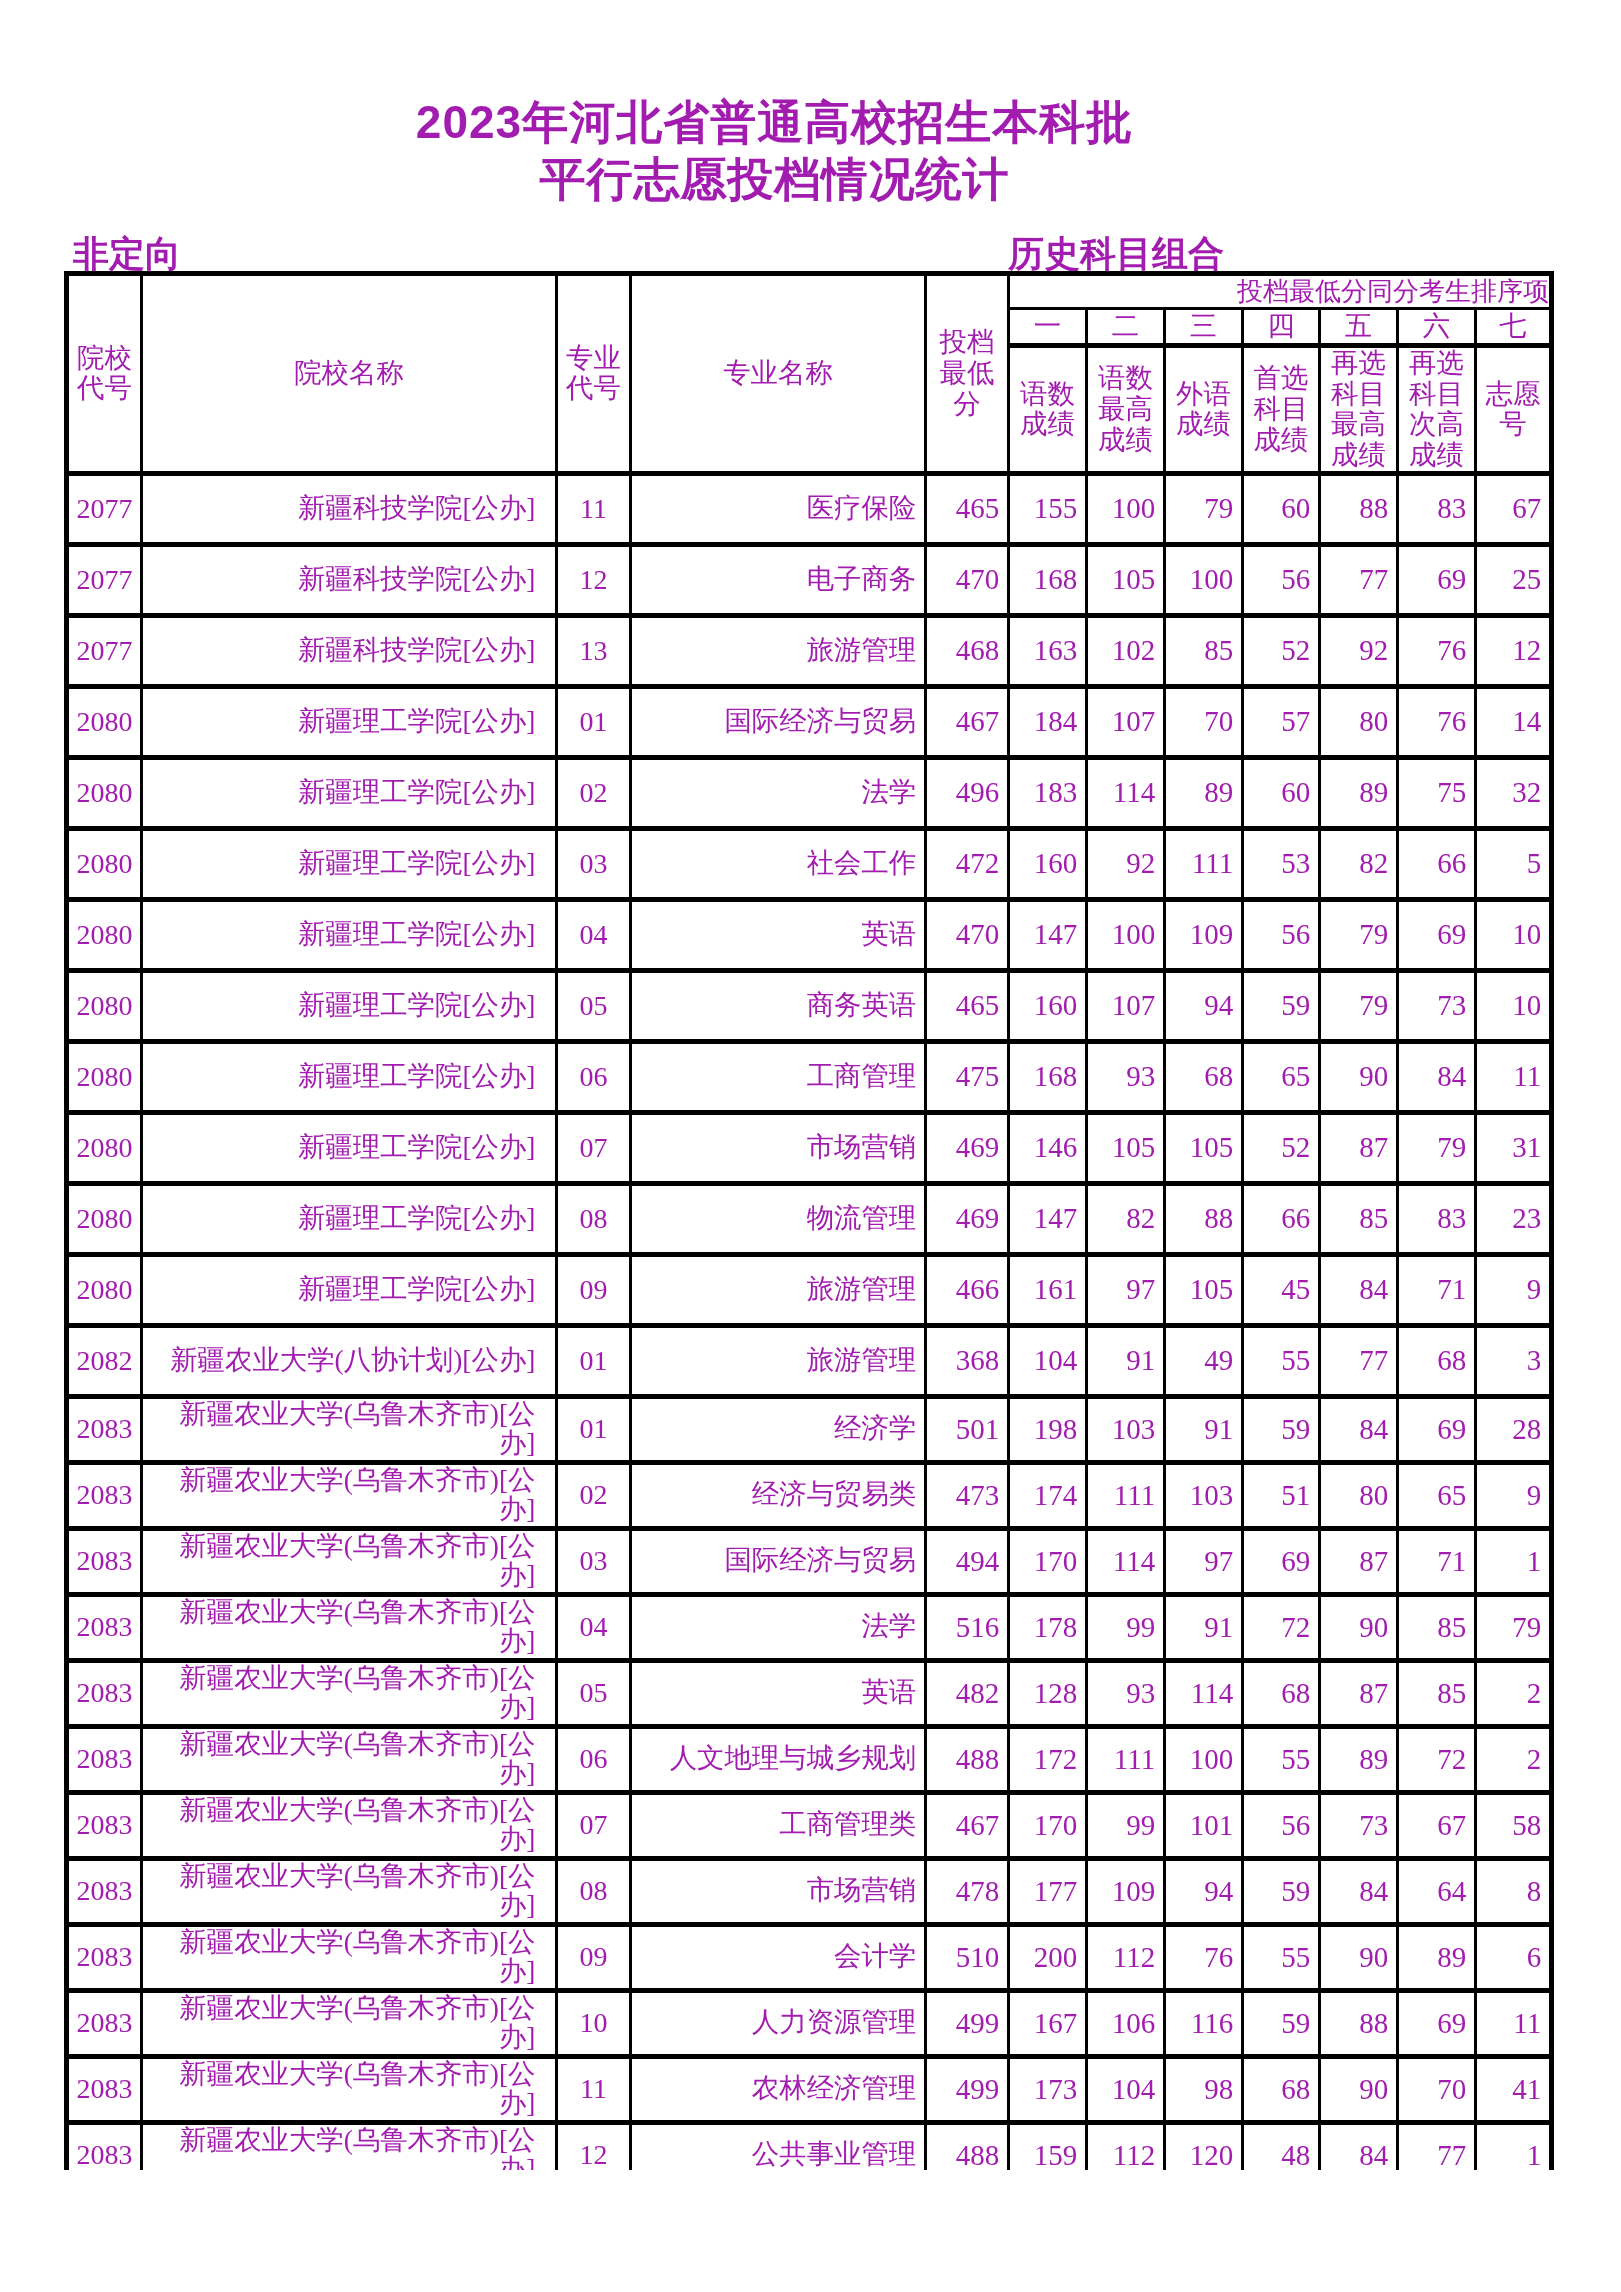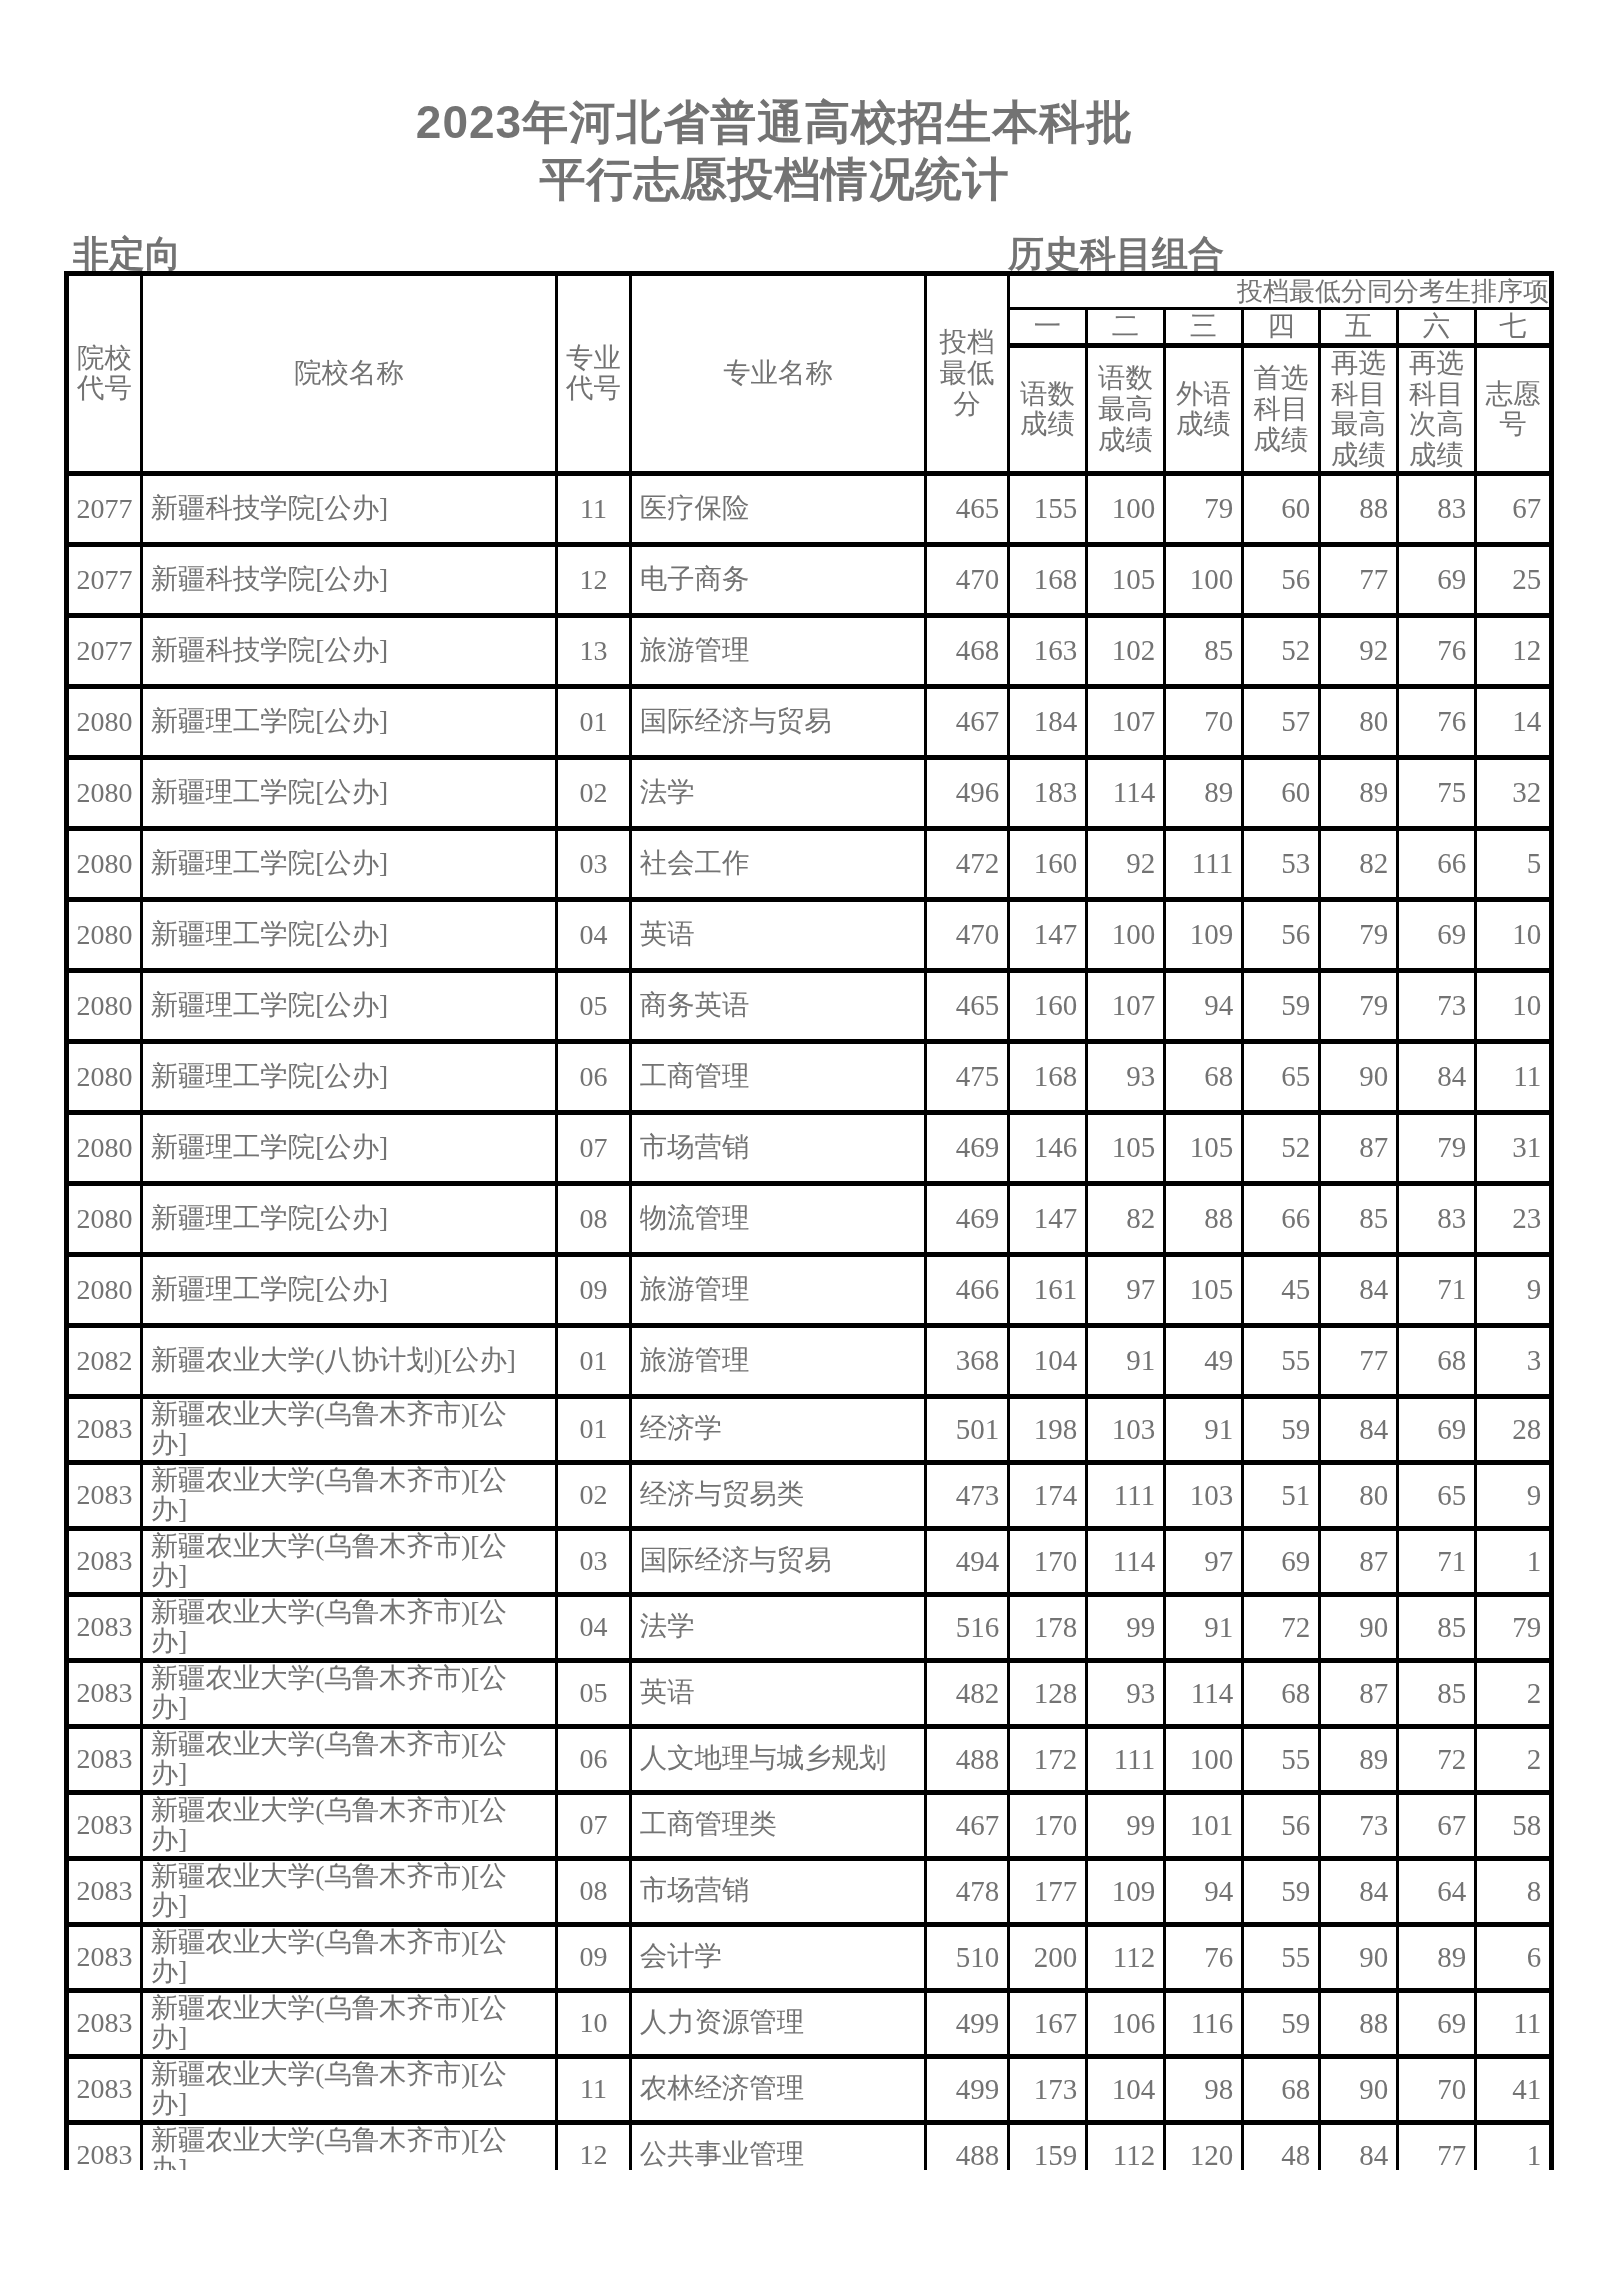--- a/index.html
+++ b/index.html
@@ -1,19 +1,19 @@
 <!DOCTYPE html>
 <html><head>
 <meta charset="utf-8">
 <style>
   html,body{margin:0;padding:0;background:#ffffff;}
   #page{
     position:relative;
     width:1621px;height:2170px;
-    background:#ffffff;color:#737373;
+    background:#ffffff;color:#a21caf;
     font-family:"Liberation Serif", serif;
     overflow:hidden;
   }
   
   .doc-title{
     position:absolute;left:0;top:94px;width:1549px;
     text-align:center;
     font-family:"Liberation Sans", sans-serif;
     font-weight:bold;font-size:46px;line-height:57px;
     letter-spacing:1px;
@@ -45,21 +45,21 @@
   .hr-c{height:123px;}
   .adm thead th{font-size:27.4px;line-height:1.12;text-align:center;}
   .hr-a .sort-title{font-size:26px;border-bottom-width:3.9px;text-align:right;}
   .hr-b th{font-size:29px;border-bottom-width:5.9px;}
   .hr-c th{font-size:25.5px;line-height:1.18;border-bottom-width:5.9px;padding:0 2px;}
   
   .data-row{height:71px;}
   .data-row.short{height:66px;}
   .data-row td{border-top-width:5.9px;border-bottom-width:5.9px;}
   td.cc{text-align:center;font-size:28px;}
-  td.cn{text-align:left;font-size:27.4px;line-height:1.08;padding:0 7.8px;word-break:break-all;}
+  td.cn{text-align:right;font-size:27.4px;line-height:1.08;padding:0 7.8px;word-break:break-all;}
   td.cn.wrapname{padding-right:19.6px;}
   td.nm{text-align:right;font-size:29px;padding-right:7.8px;font-family:"Liberation Serif", serif;}
   
   .page-footer{
     position:absolute;left:64px;top:2188px;width:1488px;
     text-align:left;font-size:29px;
     font-family:"Liberation Serif", serif;
   }
 </style>
 </head>

